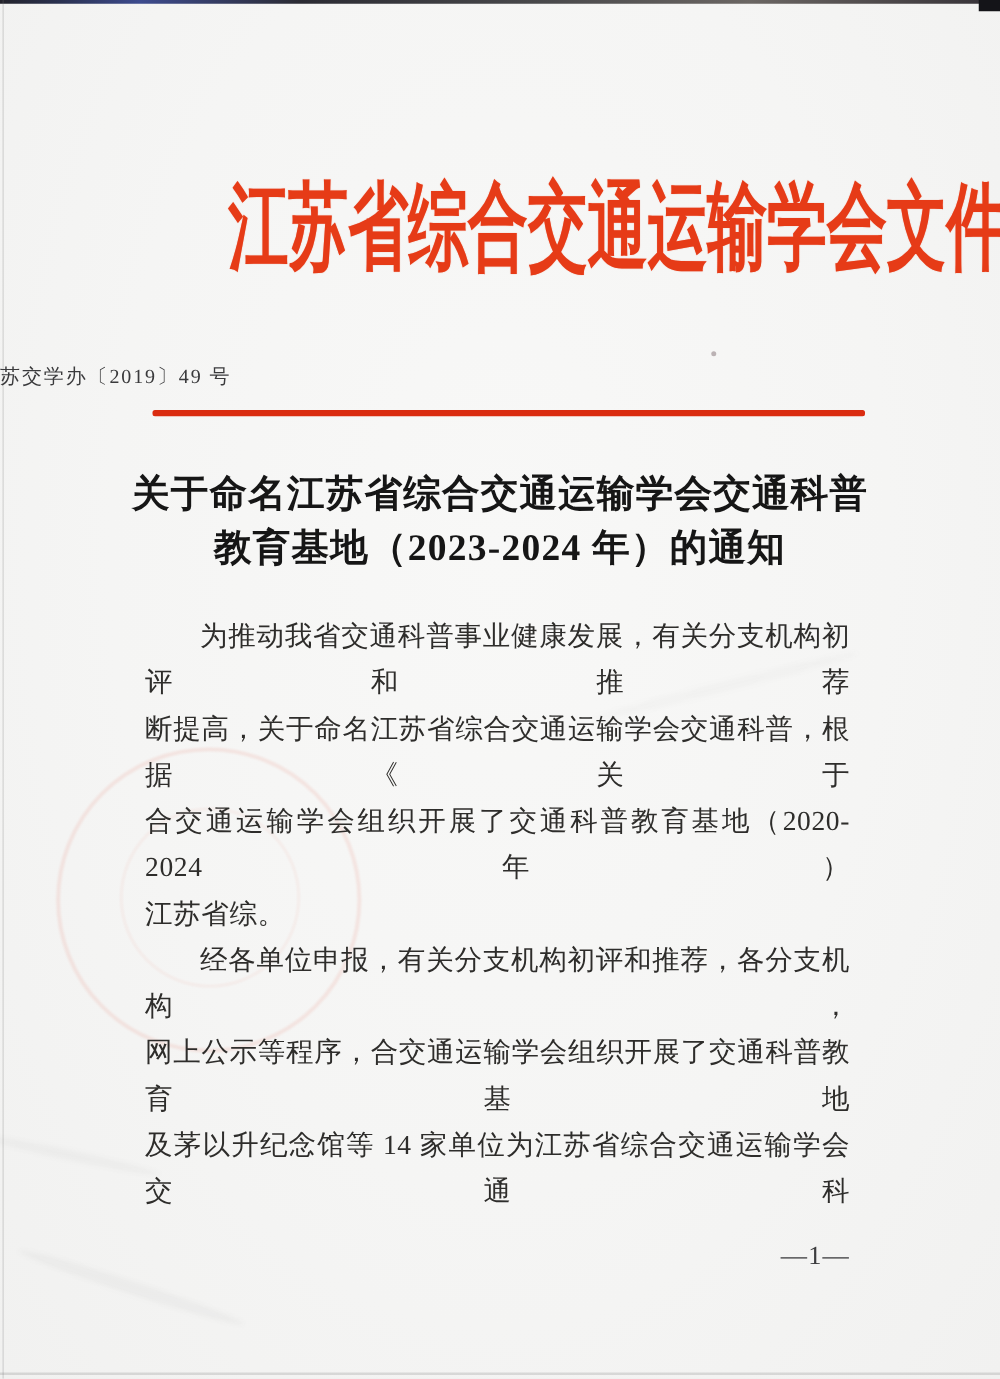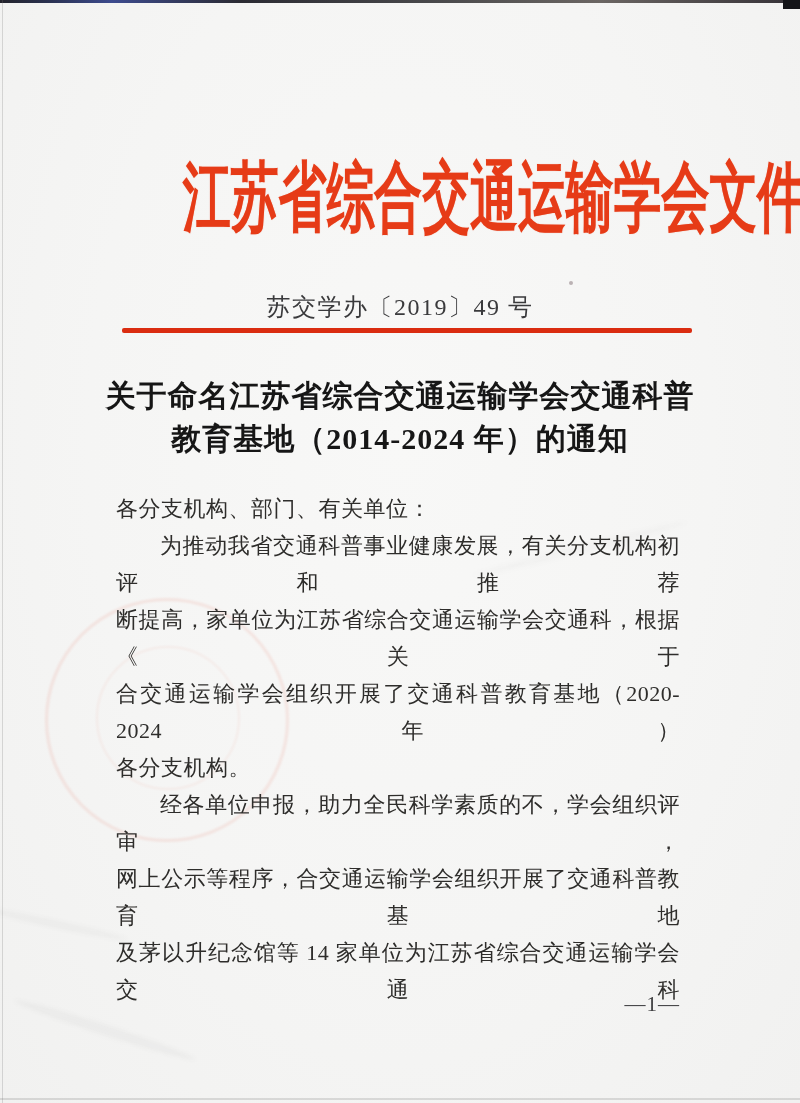--- a/index.html
+++ b/index.html
@@ -57,34 +57,34 @@
     border:3px solid var(--rule-red,#da2c10);border-radius:50%;
     opacity:.09;filter:blur(1px);
   }
   .seal-ghost-inner{
     position:absolute;left:96px;top:646px;width:140px;height:140px;
     border:2px solid var(--rule-red,#da2c10);border-radius:50%;
     opacity:.05;filter:blur(1px);
   }
   
   .org-title-wrap{
-    position:absolute;left:0;top:151px;width:800px;text-align:right;
+    position:absolute;left:0;top:136px;width:800px;text-align:right;
     white-space:nowrap;
   }
   .org-title{
     display:inline-block;
     font-size:76px;line-height:92px;font-weight:bold;
     color:var(--header-red,#e63b17);
     transform:scaleX(0.63);transform-origin:50% 50%;
     letter-spacing:0;
     text-shadow:0 0 1px rgba(230,59,23,.55);
   }
   .doc-number{
-    position:absolute;left:0;top:291px;width:800px;text-align:center;
-    font-size:24px;letter-spacing:1.5px;color:#3a3a3c;
+    position:absolute;left:0;top:291px;width:800px;
+    font-size:16px;letter-spacing:1.5px;color:#3a3a3c;
   }
   .red-rule{
     position:absolute;left:122px;top:328px;width:570px;height:5px;
     background:var(--rule-red,#da2c10);border-radius:2px;
   }
   
   .doc-title{
     position:absolute;left:60px;top:374px;width:680px;text-align:center;
     font-size:30px;line-height:43px;font-weight:bold;color:#161616;
     letter-spacing:1px;
@@ -123,29 +123,28 @@
   <div class="org-title-wrap">
     <span class="org-title">江苏省综合交通运输学会文件</span>
   </div>
 
   <div class="doc-number">苏交学办〔2019〕49 号</div>
 
   <div class="red-rule"></div>
 
   <div class="doc-title">
     <div>关于命名江苏省综合交通运输学会交通科普</div>
-    <div>教育基地（2014-2024 年）的通知</div>
+    <div>教育基地（2023-2024 年）的通知</div>
   </div>
 
   <div class="body-text">
-      <div class="body-line">各分支机构、部门、有关单位：</div>
       <div class="body-line indent flush">为推动我省交通科普事业健康发展，有关分支机构初评和推荐</div>
-      <div class="body-line flush">断提高，家单位为江苏省综合交通运输学会交通科，根据《关于</div>
+      <div class="body-line flush">断提高，关于命名江苏省综合交通运输学会交通科普，根据《关于</div>
       <div class="body-line flush">合交通运输学会组织开展了交通科普教育基地（2020-2024 年）</div>
-      <div class="body-line">各分支机构。</div>
-      <div class="body-line indent flush">经各单位申报，助力全民科学素质的不，学会组织评审，</div>
+      <div class="body-line">江苏省综。</div>
+      <div class="body-line indent flush">经各单位申报，有关分支机构初评和推荐，各分支机构，</div>
       <div class="body-line flush">网上公示等程序，合交通运输学会组织开展了交通科普教育基地</div>
       <div class="body-line flush">及茅以升纪念馆等 14 家单位为江苏省综合交通运输学会交通科</div>
     </div>
 
   <div class="page-number">—1—</div>
 
 </div>
 
 </body></html>

